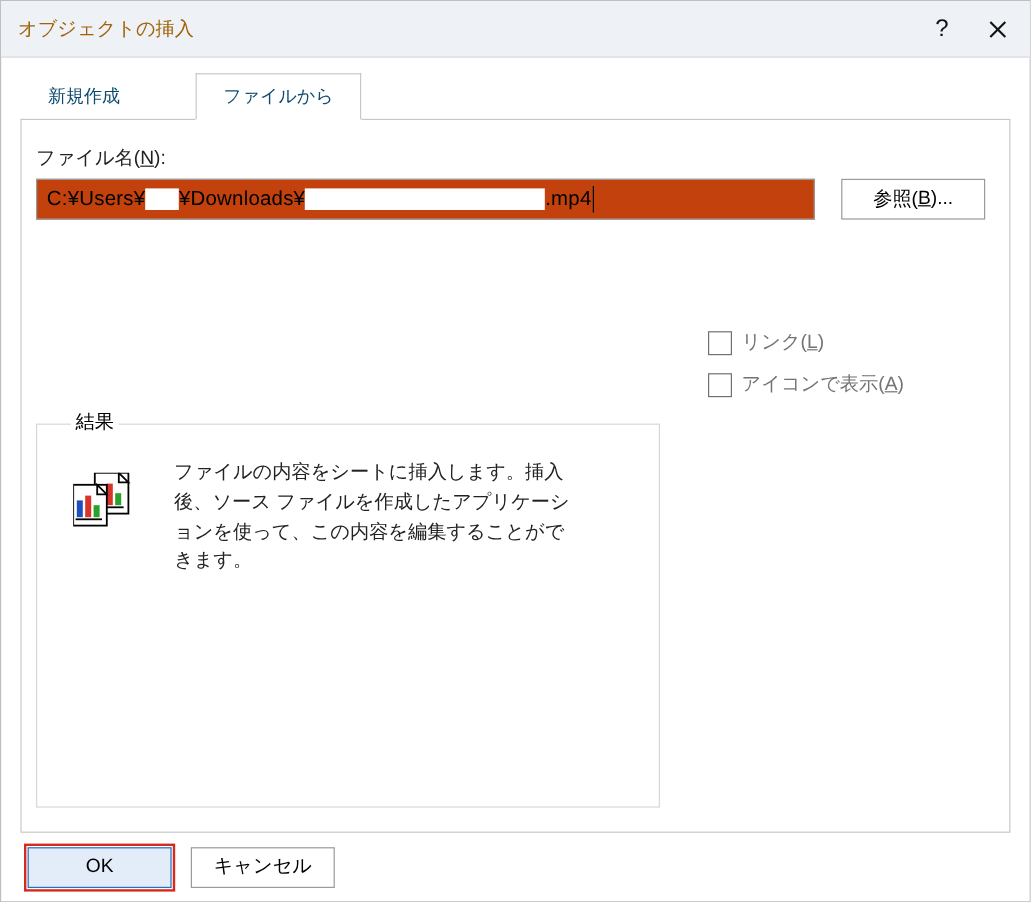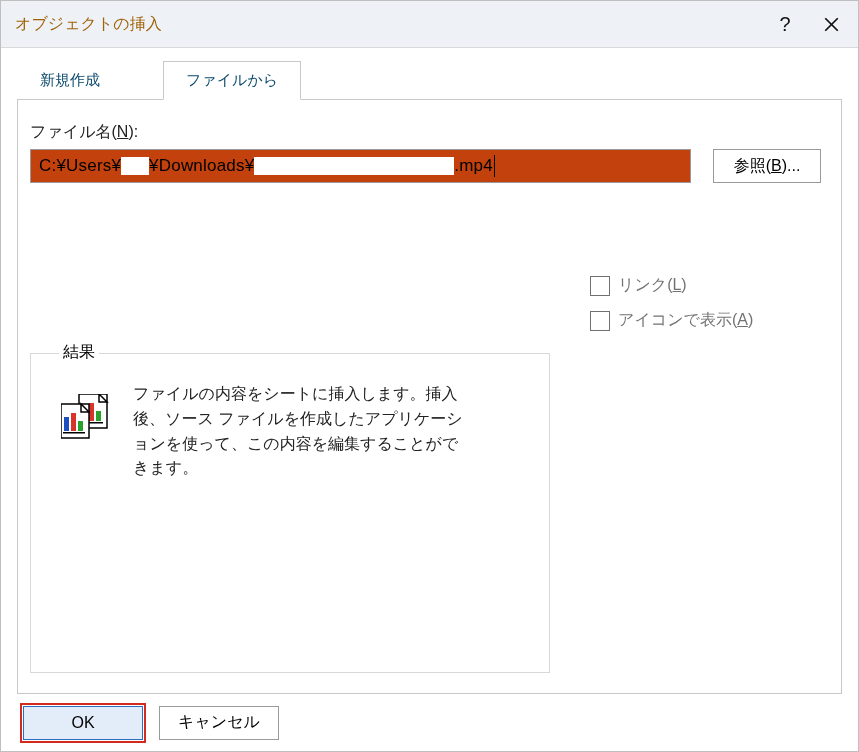--- a/index.html
+++ b/index.html
@@ -94,21 +94,21 @@
     vertical-align: middle;
   }
   .textfield .caret {
     width: 1px; height: 22px; background: #000; display:inline-block;
     margin-left: 1px;
   }
 
   .browse-btn {
     margin-left: 22px;
     margin-top: 25px;
-    width: 108px;
+    width: 120px;
     height: 34px;
     border: 1px solid #9a9a9a;
     background: #fff;
     font-size: 16px;
     display: flex; align-items: center; justify-content: center;
     cursor: default;
   }
 
   .options {
     margin-top: 92px;
@@ -137,21 +137,21 @@
   }
   .group-title {
     position: absolute;
     top: -12px; left: 28px;
     background: #fff;
     padding: 0 4px;
     font-size: 16px;
   }
   .group-body {
     display: flex;
-    gap: 20px;
+    gap: 32px;
     align-items: flex-start;
   }
   .result-icon { width: 52px; height: 46px; margin-left: 10px; margin-top: 12px; }
   .result-text {
     font-size: 16px;
     line-height: 1.55;
     max-width: 330px;
     color: #222;
   }
 

